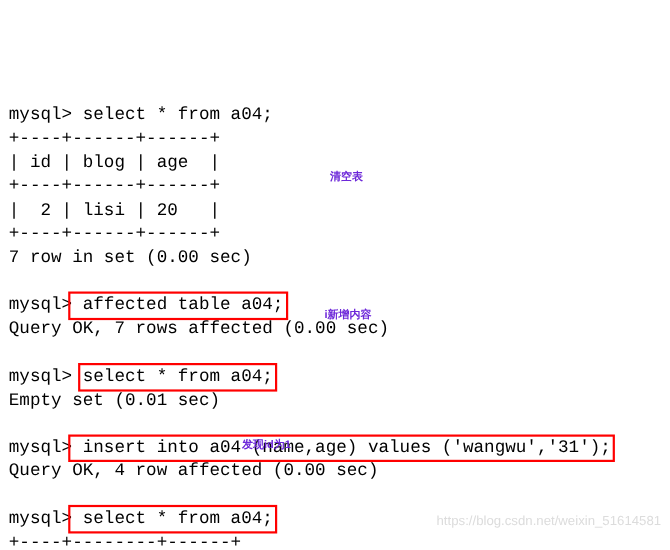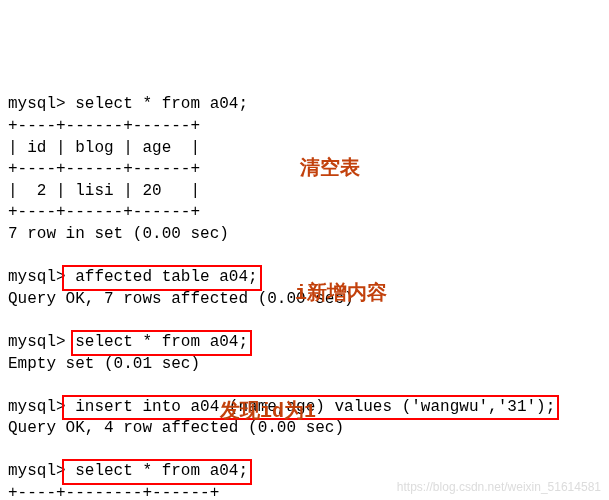--- a/index.html
+++ b/index.html
@@ -17,30 +17,30 @@
       box-sizing: border-box;
     }
     .boxed {
       border: 2px solid #ff0000;
       display: inline-block;
       padding: 0 2px;
       margin: -2px -4px;
     }
     .anno {
       position: absolute;
-      color: #c2410c;
-      font-family: Liberation Mono, monospace;
+      color: #6d28d9;
+      font-family: Liberation Sans, sans-serif;
       font-weight: bold;
-      font-size: 20px;
+      font-size: 10px;
       white-space: nowrap;
     }
     .watermark {
       position: absolute;
       right: 8px;
-      bottom: 5px;
+      bottom: 19px;
       color: #dcdcdc;
       font-family: Arial, sans-serif;
       font-size: 12px;
       white-space: nowrap;
     }
   </style>
 </head>
 <body>
 
 

